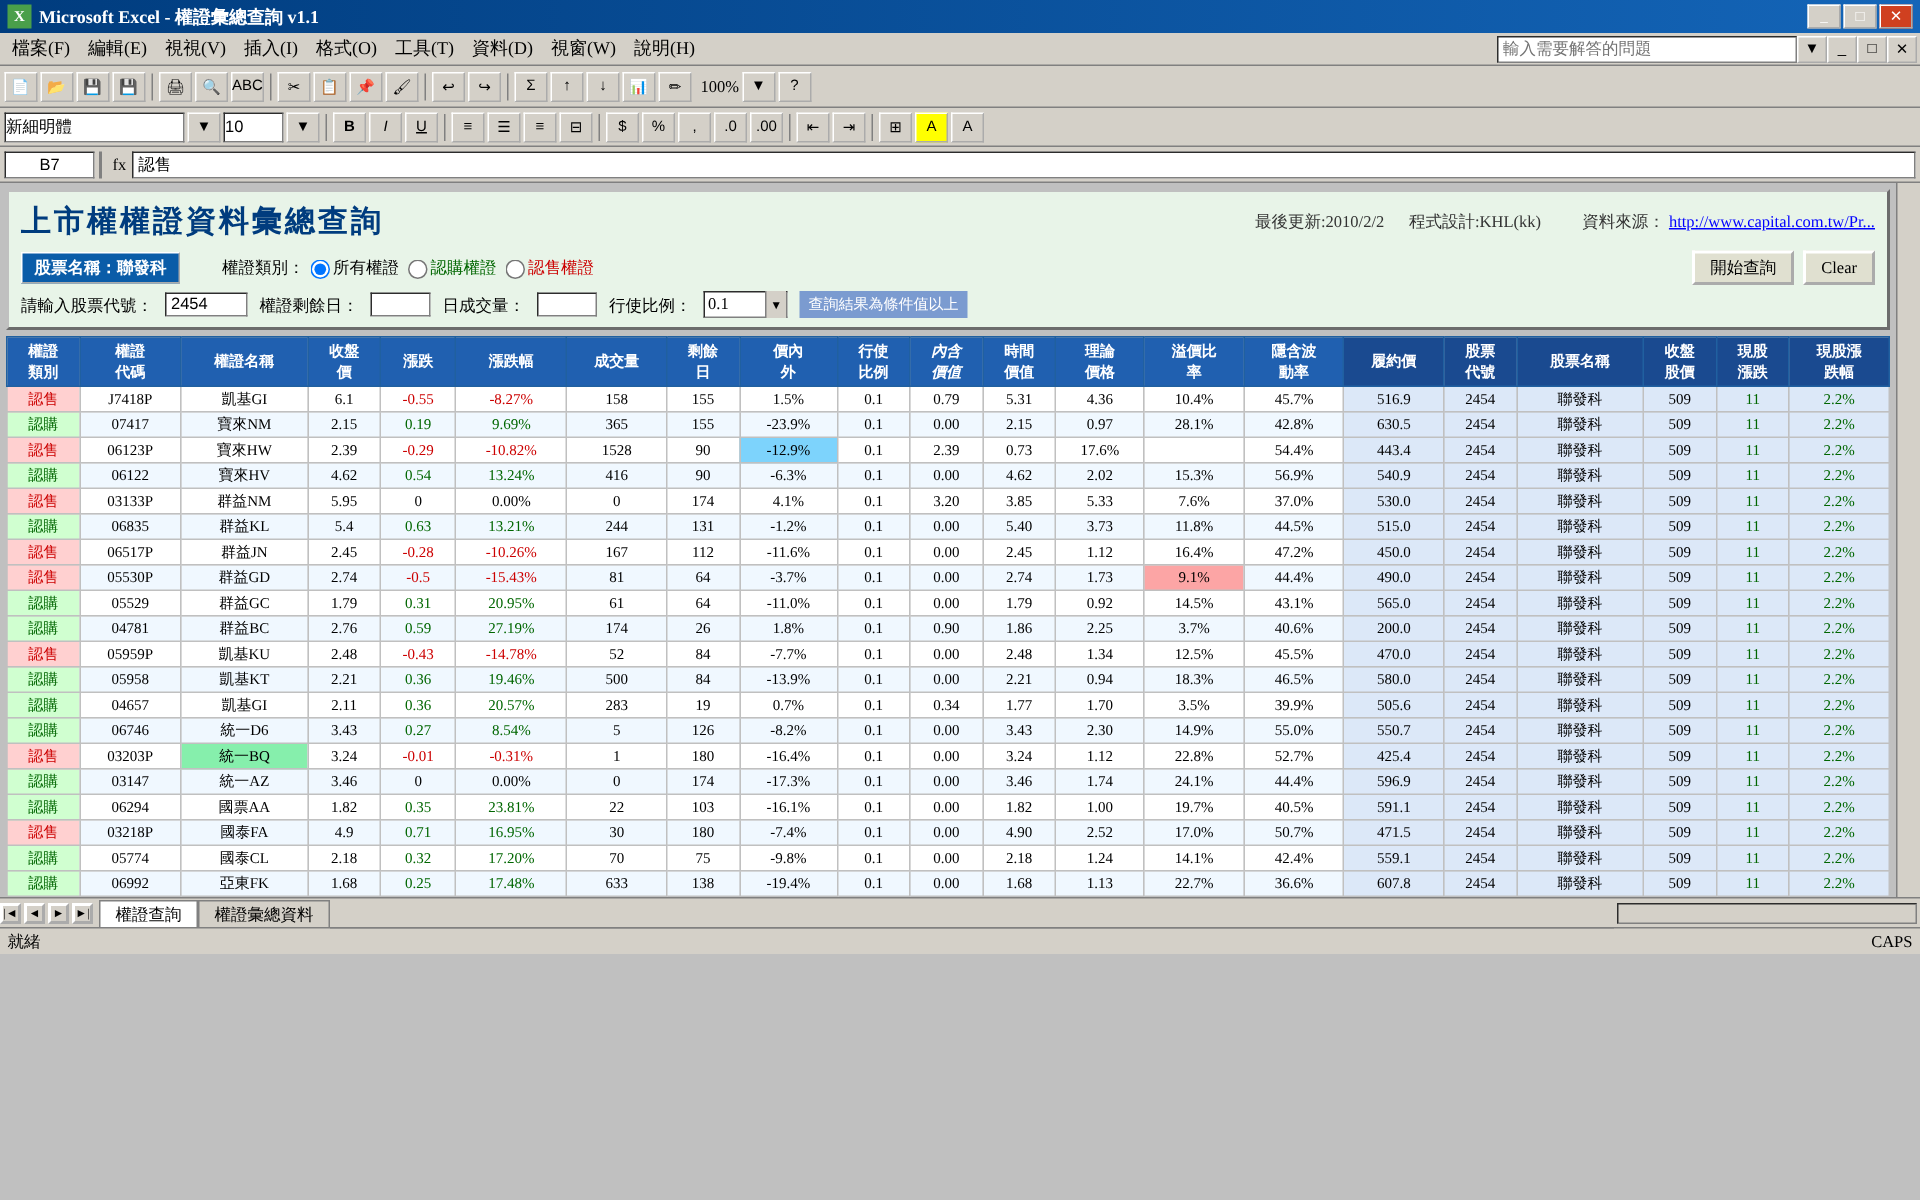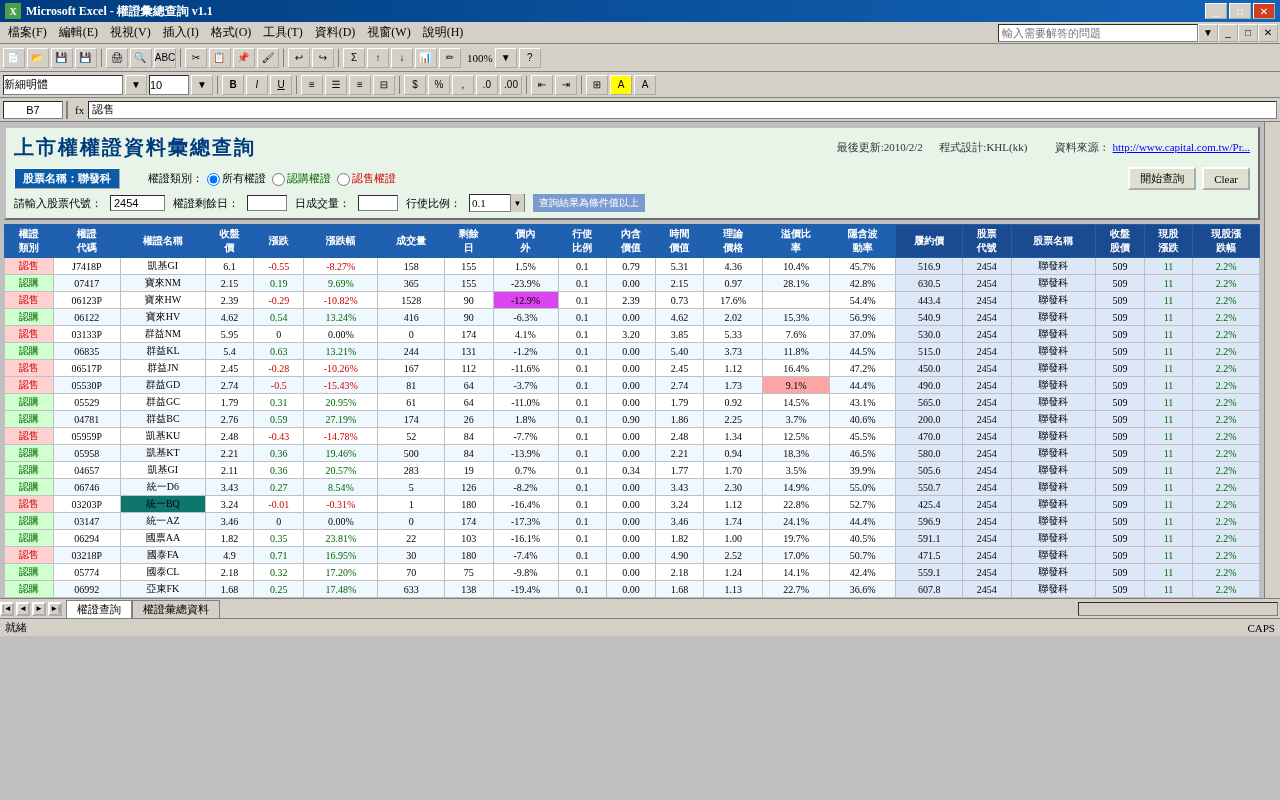--- a/index.html
+++ b/index.html
@@ -386,21 +386,21 @@
             <th style="background:#2060b0;">權證<br>類別</th>
             <th style="background:#2060b0;">權證<br>代碼</th>
             <th style="background:#2060b0;">權證名稱</th>
             <th style="background:#2060b0;">收盤<br>價</th>
             <th style="background:#2060b0;">漲跌</th>
             <th style="background:#2060b0;">漲跌幅</th>
             <th style="background:#2060b0;">成交量</th>
             <th style="background:#2060b0;">剩餘<br>日</th>
             <th style="background:#2060b0;">價內<br>外</th>
             <th style="background:#2060b0;">行使<br>比例</th>
-            <th style="background:#2060b0;">內含<br>價值</th>
+            <th style="background:#2060b0;font-style:italic;">內含<br>價值</th>
             <th style="background:#2060b0;">時間<br>價值</th>
             <th style="background:#2060b0;">理論<br>價格</th>
             <th style="background:#2060b0;">溢價比<br>率</th>
             <th style="background:#2060b0;">隱含波<br>動率</th>
             <th style="background:#1a4a90;">履約價</th>
             <th style="background:#1a4a90;">股票<br>代號</th>
             <th style="background:#1a4a90;">股票名稱</th>
             <th style="background:#1a4a90;">收盤<br>股價</th>
             <th style="background:#1a4a90;">現股<br>漲跌</th>
             <th style="background:#1a4a90;">現股漲<br>跌幅</th>
@@ -455,21 +455,21 @@
   </tr>
             <tr>
     <td class="sell-type">認售</td>
     <td style="background:#ffffff">06123P</td>
     <td style="background:#ffffff">寶來HW</td>
     <td style="background:#ffffff">2.39</td>
     <td style="background:#ffffff" class="negative">-0.29</td>
     <td style="background:#ffffff" class="negative">-10.82%</td>
     <td style="background:#ffffff">1528</td>
     <td style="background:#ffffff">90</td>
-    <td style="background:#d946ef">-12.9%</td>
+    <td style="background:#7dd3fc">-12.9%</td>
     <td style="background:#ffffff">0.1</td>
     <td style="background:#ffffff">2.39</td>
     <td style="background:#ffffff">0.73</td>
     <td style="background:#ffffff">17.6%</td>
     <td style="background:#ffffff"></td>
     <td style="background:#ffffff">54.4%</td>
     <td style="background:#dce8f8">443.4</td>
     <td style="background:#dce8f8">2454</td>
     <td style="background:#dce8f8">聯發科</td>
     <td style="background:#dce8f8">509</td>
@@ -725,21 +725,21 @@
     <td style="background:#dce8f8">550.7</td>
     <td style="background:#dce8f8">2454</td>
     <td style="background:#dce8f8">聯發科</td>
     <td style="background:#dce8f8">509</td>
     <td style="background:#dce8f8" class="positive">11</td>
     <td style="background:#dce8f8" class="positive">2.2%</td>
   </tr>
             <tr>
     <td class="sell-type">認售</td>
     <td style="background:#ffffff">03203P</td>
-    <td style="background:#0f766e">統一BQ</td>
+    <td style="background:#86efac">統一BQ</td>
     <td style="background:#ffffff">3.24</td>
     <td style="background:#ffffff" class="negative">-0.01</td>
     <td style="background:#ffffff" class="negative">-0.31%</td>
     <td style="background:#ffffff">1</td>
     <td style="background:#ffffff">180</td>
     <td style="background:#ffffff">-16.4%</td>
     <td style="background:#ffffff">0.1</td>
     <td style="background:#ffffff">0.00</td>
     <td style="background:#ffffff">3.24</td>
     <td style="background:#ffffff">1.12</td>

